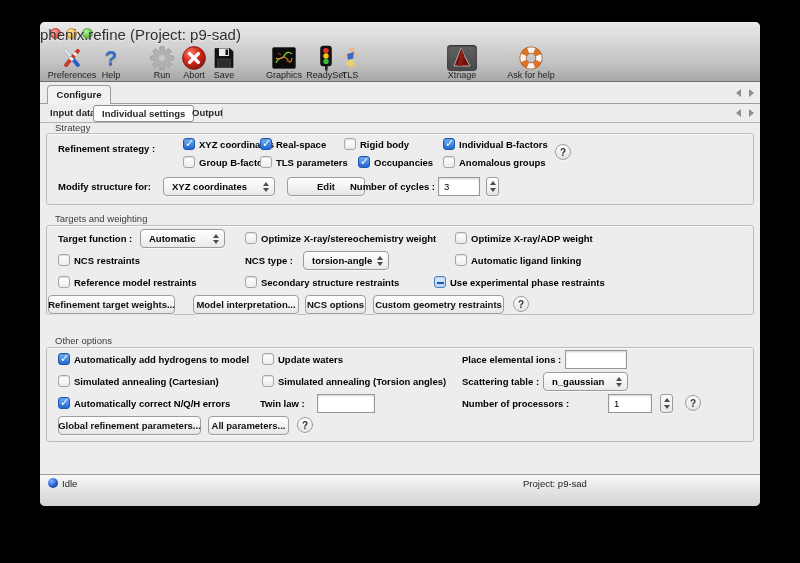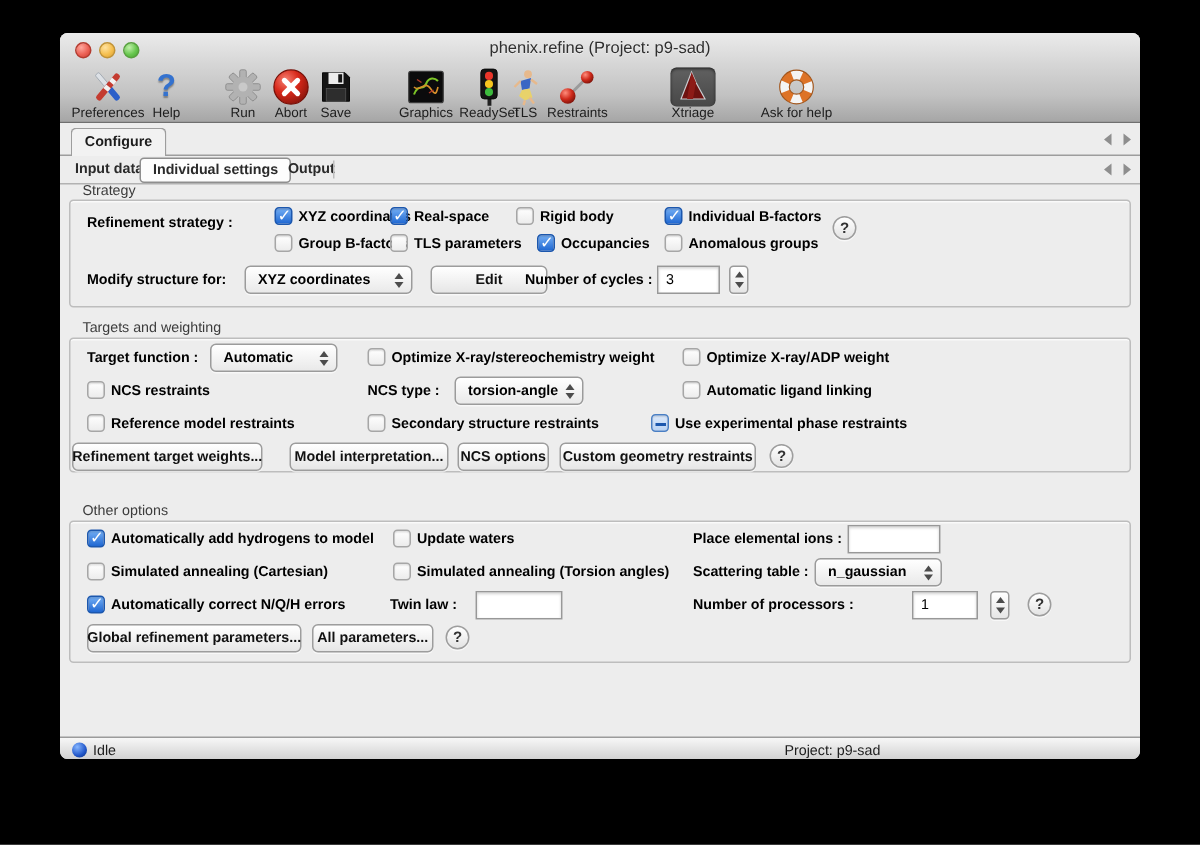--- a/index.html
+++ b/index.html
@@ -7,22 +7,22 @@
     font-family:"Liberation Sans","DejaVu Sans",sans-serif; }
   .win { position:absolute; left:40px; top:22px; width:720px; height:484px;
     background:#ededed; border-radius:5px; overflow:hidden;
     box-shadow:0 0 0 1px rgba(0,0,0,.65), 0 18px 45px rgba(0,0,0,.9); }
 
   
   .chrome { position:absolute; left:0; top:0; width:720px; height:60px;
     background:linear-gradient(180deg,#ebebeb 0%,#d6d6d6 35%,#c2c2c2 70%,#a6a6a6 100%);
     border-bottom:1px solid #6f6f6f; }
   .titlebar { position:absolute; left:0; top:0; width:720px; height:22px; }
-  .title { position:absolute; left:0; right:0; top:4px; text-align:center;
-    font-size:11px; color:#2f2f2f; text-shadow:0 1px 0 rgba(255,255,255,.5); }
+  .title { position:absolute; left:0; right:0; top:4px; text-align:left;
+    font-size:15px; color:#2f2f2f; text-shadow:0 1px 0 rgba(255,255,255,.5); }
   .light { position:absolute; top:6px; width:11px; height:11px; border-radius:50%; }
   .light.red    { left:10px; background:radial-gradient(circle at 35% 30%,#ffa79d,#ec6256 55%,#c93f32); border:1px solid #b43c30;}
   .light.yellow { left:26px; background:radial-gradient(circle at 35% 30%,#ffe2a0,#f5bf4f 55%,#d89f35); border:1px solid #c09338;}
   .light.green  { left:42px; background:radial-gradient(circle at 35% 30%,#c0f0a9,#68c74f 55%,#47a231); border:1px solid #58a03f;}
 
   .titem { position:absolute; top:23px; width:70px; height:36px; text-align:center; cursor:default; }
   .ticon { position:relative; margin:0 auto; width:26px; height:26px; }
   .ticon svg { display:block; }
   .tlabel { font-size:9px; color:#1d1d1d; margin-top:-1px; white-space:nowrap; }
   .ticon.sel { background:linear-gradient(#616161,#474747); border-radius:4px;
@@ -85,21 +85,21 @@
     border:1px solid #9b9b9b; border-radius:3px; display:flex; flex-direction:column;
     align-items:center; justify-content:center; gap:3px; box-shadow:0 1px 0 rgba(255,255,255,.6); }
   .stepper .aup,.stepper .adn { border-left-width:3px; border-right-width:3px; }
 
   .helpbtn { position:absolute; width:16px; height:16px; border-radius:50%;
     background:linear-gradient(#ffffff,#e3e3e3); border:1px solid #9d9d9d;
     font-size:10px; font-weight:bold; color:#333; display:flex; align-items:center; justify-content:center;
     box-shadow:0 1px 0 rgba(255,255,255,.6); cursor:default; }
 
   
-  .statusbar { position:absolute; left:0; bottom:0; width:720px; height:15px;
+  .statusbar { position:absolute; left:0; bottom:0; width:720px; height:32px;
     background:linear-gradient(#f7f7f7,#d2d2d2); border-top:1px solid #9b9b9b; }
   .sphere { position:absolute; left:8px; top:3px; width:10px; height:10px; border-radius:50%;
     background:radial-gradient(circle at 35% 30%,#86b6ff,#2156c9 60%,#0b2d73); }
   .stext { position:absolute; top:2.5px; font-size:9.5px; color:#1c1c1c; }
 </style>
 </head>
 <body>
 
 <div class="win">
 
@@ -214,37 +214,20 @@
           <circle cx="15" cy="4.5" r="2.6" fill="#e7b98c"></circle>
           <path d="M10 9 L17 7 L16 14 L11 15 Z" fill="#3a66c4"></path>
           <path d="M11 15 L16 14 L18 20 L13 22 L9 19 Z" fill="#e8d26a"></path>
           <path d="M10 9 L6 13 M17 8 L21 11" stroke="#e7b98c" stroke-width="1.6" fill="none"></path>
           <path d="M13 22 L12 25 M16 20 L19 24" stroke="#e7b98c" stroke-width="1.6" fill="none"></path>
         </svg>
       </div>
       <div class="tlabel">TLS</div>
     </div>
 
-    <div class="titem" style="left:310px">
-      <div class="ticon">
-        <svg viewBox="0 0 26 26" width="26" height="26">
-          <defs>
-              <radialGradient id="rgB" cx="35%" cy="30%" r="75%">
-            <stop offset="0" stop-color="#ff8d7c"></stop>
-                <stop offset="0.55" stop-color="#cf2a1b"></stop>
-                <stop offset="1" stop-color="#7b1209"></stop>
-          </radialGradient>
-            </defs>
-          <path d="M7 19 L19 7" stroke="#9a9a9a" stroke-width="2"></path>
-          <circle cx="19.5" cy="6.5" r="4.2" fill="url(#rgB)"></circle>
-          <circle cx="6.5" cy="19" r="5.2" fill="url(#rgB)"></circle>
-        </svg>
-      </div>
-      <div class="tlabel">Restraints</div>
-    </div>
 
     <div class="titem" style="left:387px">
       <div class="ticon sel">
         <svg viewBox="0 0 26 26" width="26" height="26">
           <path d="M5 21 L12 3 L15 10 L21 21 Z" fill="#6e1210" stroke="#c9ccd0" stroke-width="0.8"></path>
           <path d="M12 3 L15 10 L13 21 L9 21 Z" fill="#8d1b17"></path>
         </svg>
       </div>
       <div class="tlabel">Xtriage</div>
     </div>

